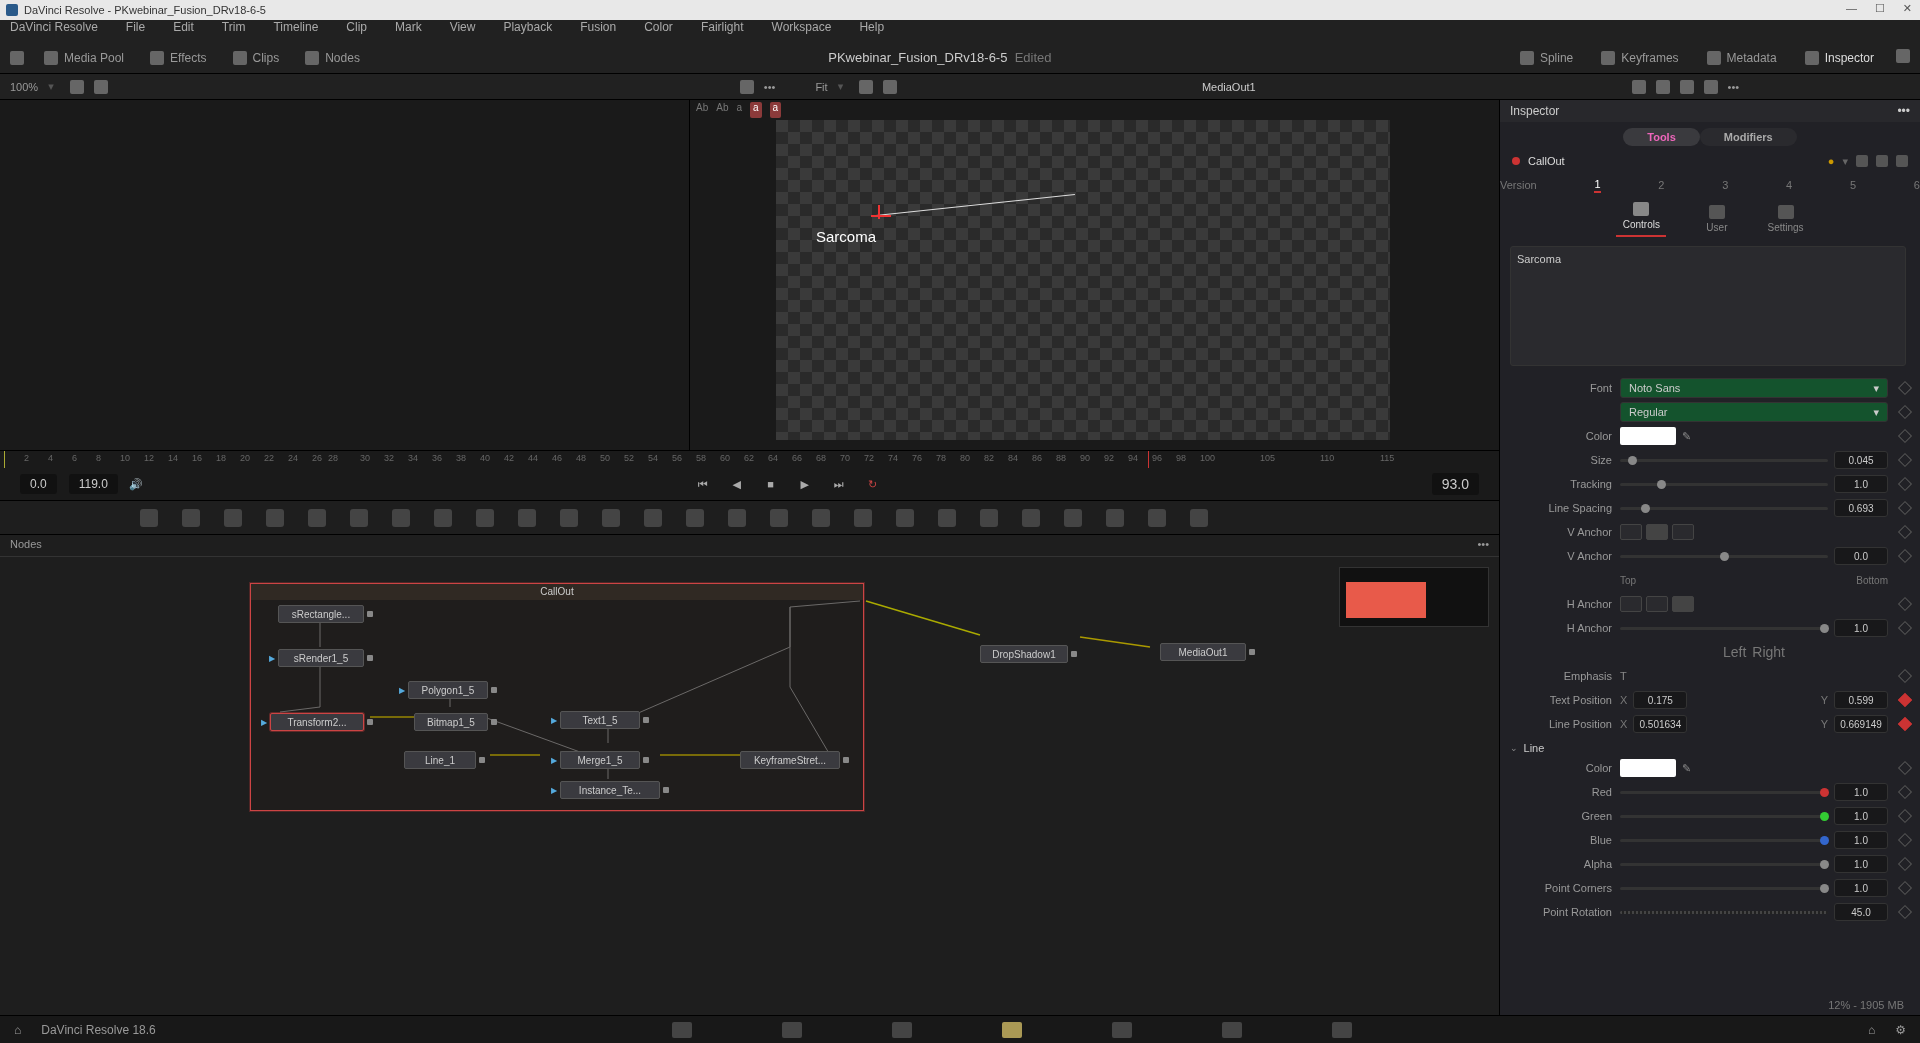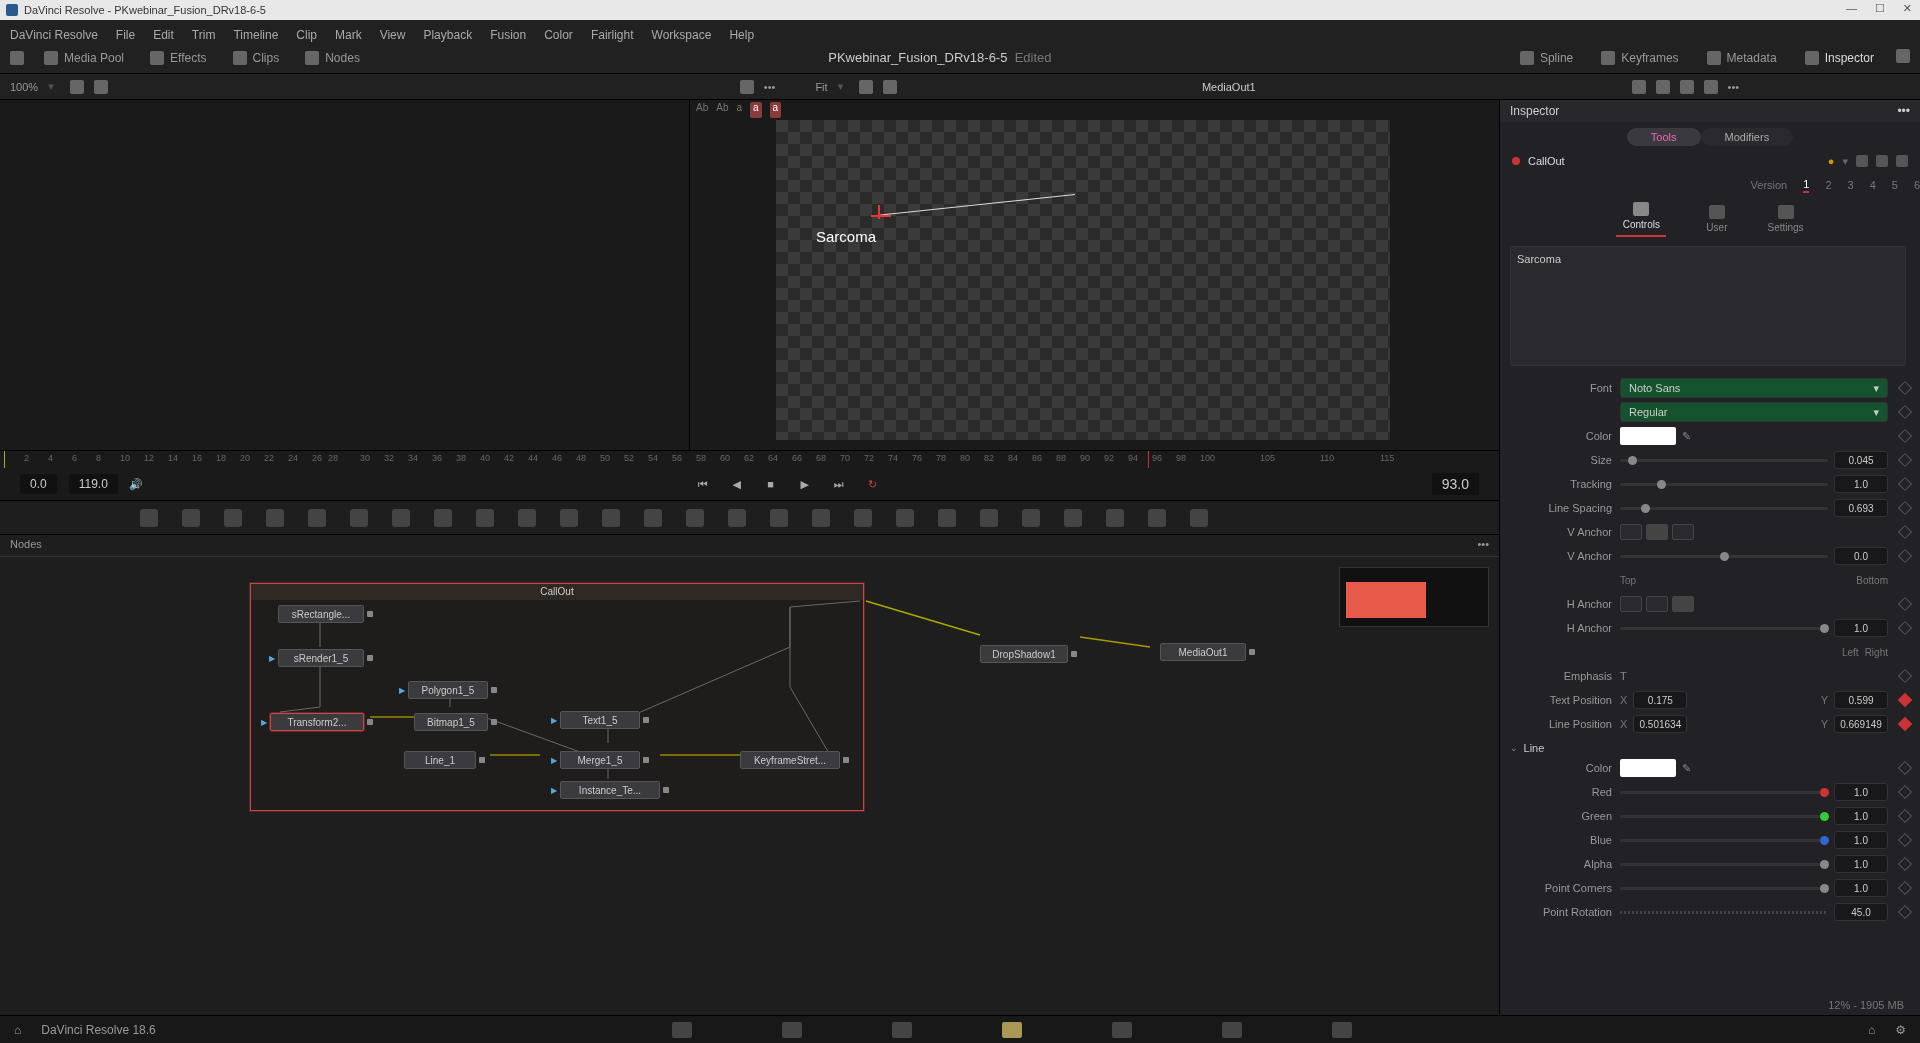--- a/index.html
+++ b/index.html
@@ -1,20 +1,20 @@
 <!DOCTYPE html>
 <html><head>
 <meta charset="utf-8">
 <style>
 * { margin:0; padding:0; box-sizing:border-box; font-family:Arial,sans-serif; }
 body { background:#1a1a1a; color:#888; font-size:11px; overflow:hidden; width:1920px; height:1043px; position:relative; }
 .titlebar { height:20px; background:#e8e8e8; color:#333; display:flex; align-items:center; padding:0 6px; font-size:11px; }
 .titlebar .icon { width:12px; height:12px; background:#2a5a8a; margin-right:6px; border-radius:2px; }
 .win-controls { position:absolute; right:8px; top:2px; display:flex; gap:18px; color:#555; }
-.menubar { height:22px; background:#212121; display:flex; align-items:flex-end; padding:0 10px; gap:18px; color:#aaa; font-size:12px; }
+.menubar { height:22px; background:#212121; display:flex; align-items:flex-start; padding:0 10px; gap:28px; color:#aaa; font-size:12px; }
 .menubar span { cursor:pointer; }
 .toolbar { height:32px; background:#212121; border-bottom:1px solid #000; display:flex; align-items:center; padding:0 10px; gap:14px; color:#999; font-size:12px; }
 .toolbar .btn { display:flex; align-items:center; gap:6px; padding:2px 6px; }
 .toolbar .center { flex:1; text-align:center; color:#ccc; font-size:13px; }
 .toolbar .right { display:flex; gap:16px; }
 .tb-icon { width:14px; height:14px; display:inline-block; background:#666; border-radius:2px; }
 .secondbar { height:26px; background:#212121; border-bottom:1px solid #000; display:flex; align-items:center; padding:0 10px; gap:10px; color:#999; }
 .content { display:flex; height:calc(100% - 20px - 22px - 32px - 26px - 28px); }
 .left-panel { flex:1; display:flex; flex-direction:column; background:#1e1e1e; border-right:1px solid #000; }
 .inspector { width:420px; background:#212126; display:flex; flex-direction:column; }
@@ -48,27 +48,27 @@
 .group-title { position:absolute; top:0; left:0; right:0; height:16px; background:rgba(60,50,40,.6); color:#ccc; font-size:10px; text-align:center; line-height:16px; }
 .node { position:absolute; height:18px; background:#3a3a3f; border:1px solid #555; border-radius:2px; color:#ccc; font-size:10px; display:flex; align-items:center; justify-content:center; padding:0 6px; min-width:70px; }
 .node.sel { border-color:#c44; box-shadow:0 0 0 1px rgba(200,60,60,.4); }
 .node .tri { position:absolute; left:-10px; color:#5ad; font-size:8px; }
 .node .dot { position:absolute; right:-10px; width:6px; height:6px; background:#888; border-radius:1px; }
 .thumb { position:absolute; right:10px; top:10px; width:150px; height:60px; background:#111; border:1px solid #333; }
 .thumb .mini { position:absolute; left:6px; top:14px; width:80px; height:36px; background:#e85a4a; }
 
 .insp-header { height:22px; background:#28282c; display:flex; align-items:center; padding:0 10px; color:#ccc; font-size:12px; justify-content:space-between; }
 .insp-tabs { height:26px; display:flex; justify-content:center; align-items:center; gap:0; padding-top:4px; }
-.insp-tabs .tab { padding:3px 24px; background:#2a2a2e; color:#aaa; font-size:11px; border-radius:10px; }
+.insp-tabs .tab { padding:3px 24px; background:#2a2a2e; color:#aaa; font-size:11px; border-radius:10px;font-weight:bold; }
 .insp-tabs .tab.active { background:#3a3a3e; color:#e6b; }
 .insp-nodename { height:26px; display:flex; align-items:center; padding:0 12px; color:#ccc; gap:8px; }
 .insp-nodename .reddot { width:8px; height:8px; background:#c33; border-radius:50%; }
 .ico-row { position:absolute; right:12px; display:flex; gap:8px; }
 .ico-sm { width:12px; height:12px; background:#555; border-radius:2px; }
-.versions { height:22px; display:flex; justify-content:flex-end; gap:16px; color:#777; font-size:11px; align-items:center; }
+.versions { height:22px; display:flex; justify-content:space-between; gap:16px; color:#777; font-size:11px; align-items:center; }
 .versions .active { color:#fff; border-bottom:2px solid #c33; padding-bottom:1px; }
 .subtabs { height:40px; display:flex; justify-content:center; gap:40px; align-items:center; padding-top:6px; }
 .subtab { display:flex; flex-direction:column; align-items:center; gap:3px; color:#888; font-size:10px; }
 .subtab.active { color:#ddd; }
 .subtab .si { width:16px; height:14px; background:#555; border-radius:2px; }
 .subtab.active .si { background:#888; }
 .subtab.active::after { content:""; display:block; width:50px; height:2px; background:#c33; margin-top:2px; }
 .insp-body { flex:1; overflow-y:auto; padding:6px 10px 6px 6px; }
 .textarea { background:#2a2a2e; border:1px solid #333; border-radius:3px; height:120px; padding:6px; color:#ccc; font-size:11px; margin:4px 4px 10px 4px; }
 .prop-row { display:flex; align-items:center; height:24px; gap:8px; }
@@ -553,21 +553,21 @@
         <div class="ctrl">
             <div class="slider">
               <div class="knob" style="left:96%"></div>
             </div>
             <div class="numbox">1.0</div>
           </div>
           <span class="kf"></span>
         </div>
       <div class="prop-row">
           <div class="lbl"></div>
-          <div class="ctrl" style="justify-content:flex-end;color:#777;font-size:10px">
+          <div class="ctrl" style="justify-content:center;color:#777;font-size:14px">
             <span>Left</span>
             <span>Right</span>
           </div>
           <span style="width:14px"></span>
         </div>
 
       <div class="prop-row">
           <div class="lbl">Emphasis</div>
         <div class="ctrl">
             <span style="color:#888">T</span>

